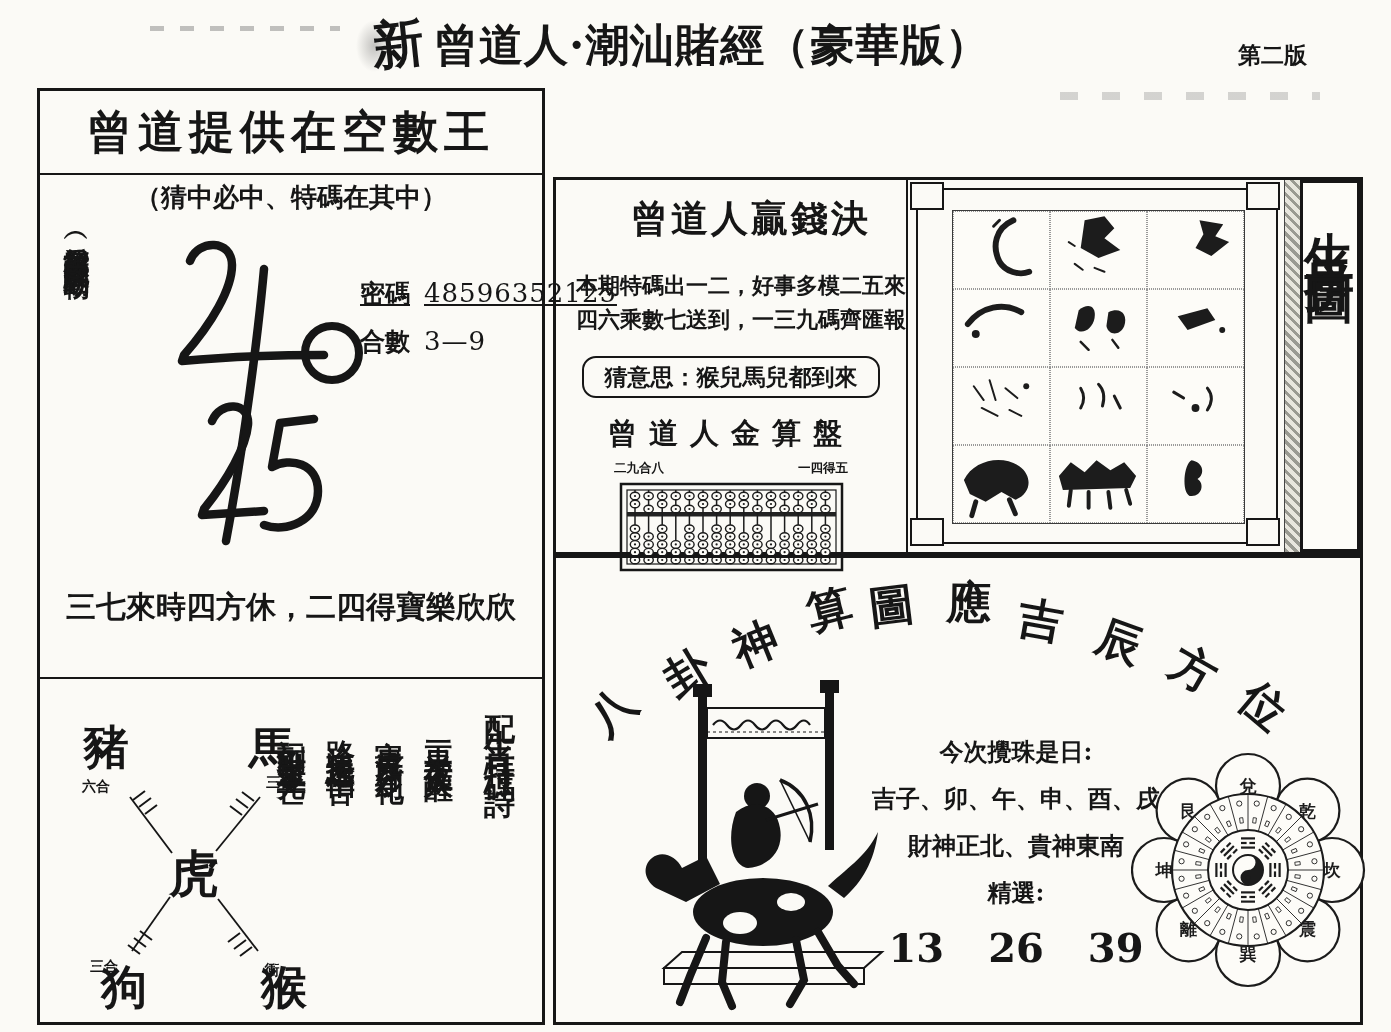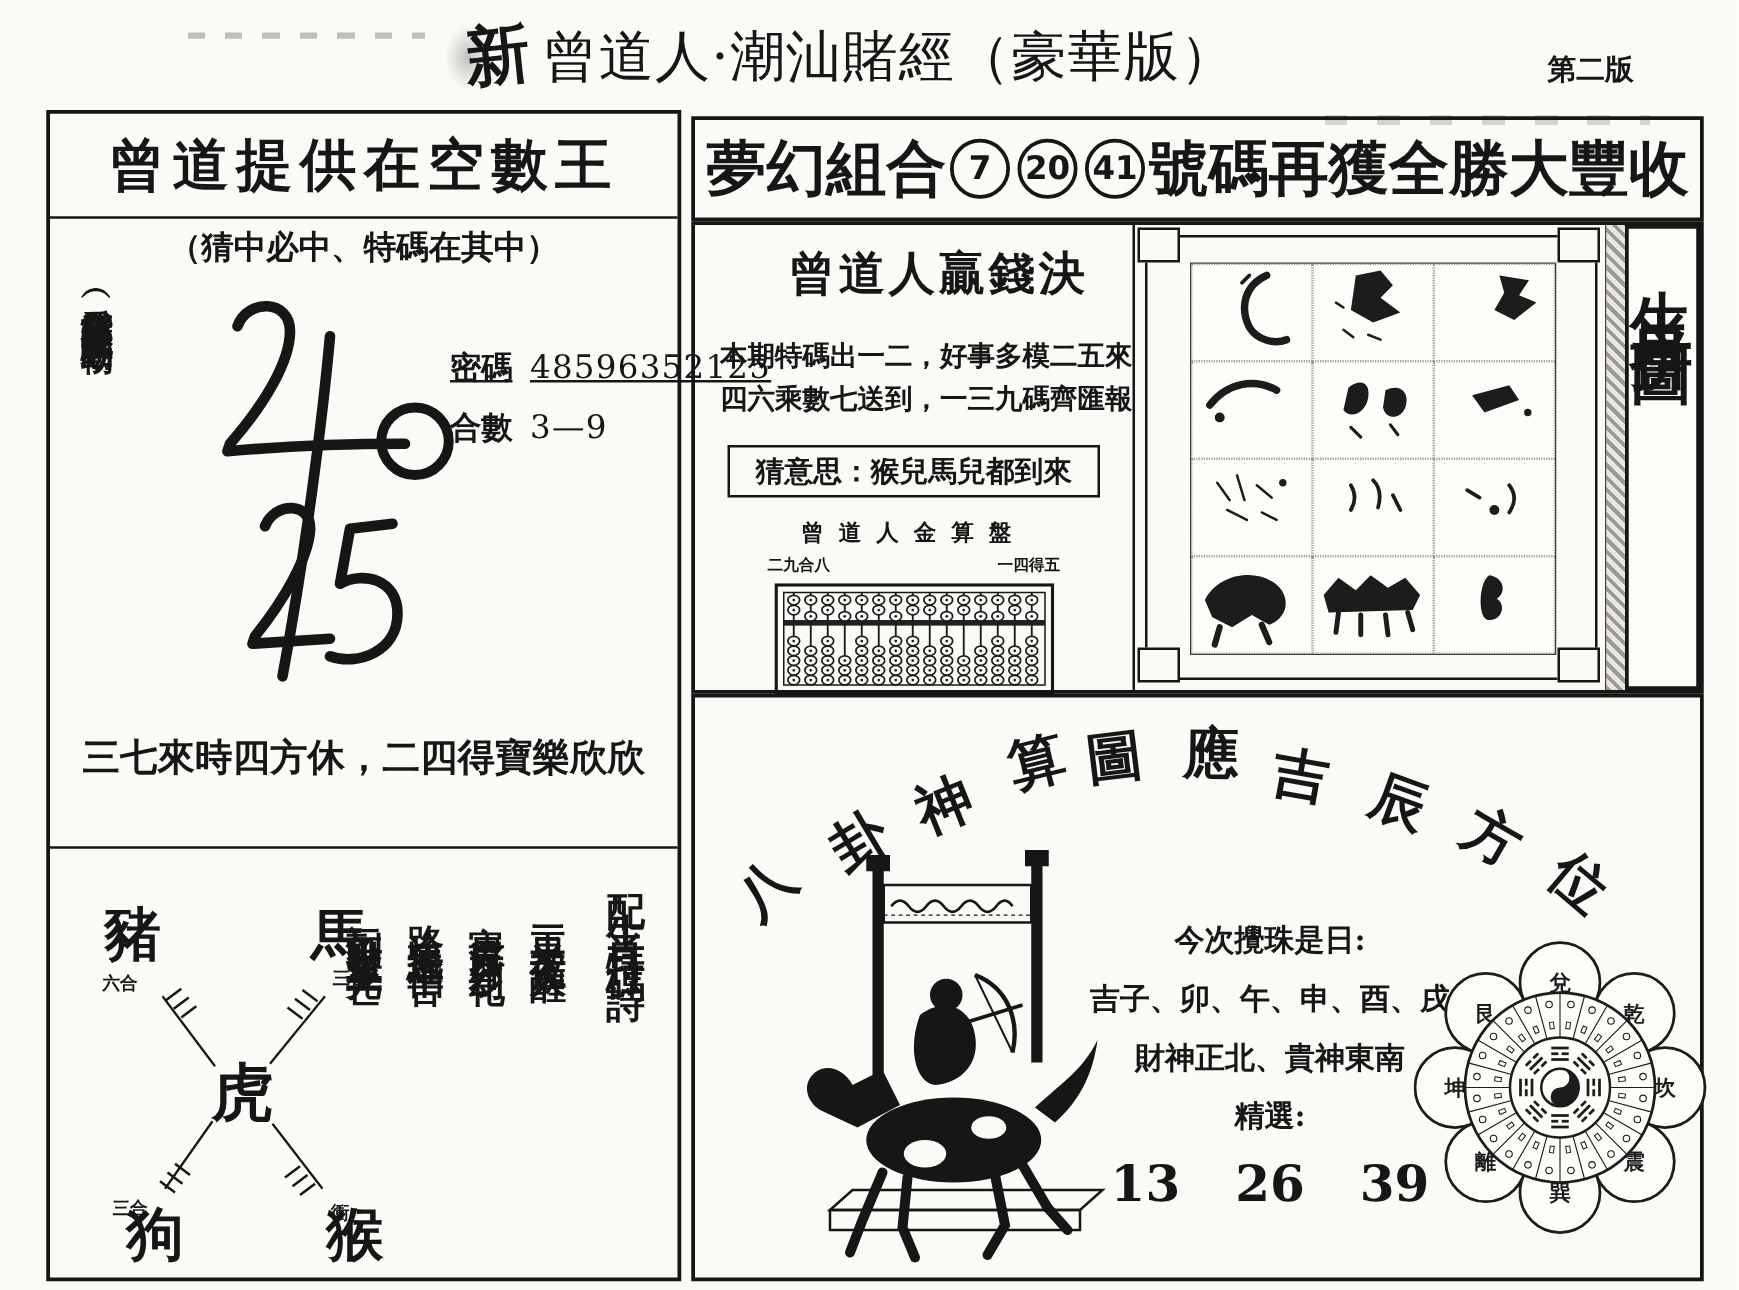--- a/index.html
+++ b/index.html
@@ -4,21 +4,21 @@
 <style>
   html,body{margin:0;padding:0;background:#ffffff;}
   .page{position:relative;width:1391px;height:1032px;background:#fbfaf6;overflow:hidden;
         color:#161616;font-family:"DejaVu Sans",sans-serif;}
   .abs{position:absolute;}
   .serif{font-family:"DejaVu Serif","DejaVu Sans",serif;}
 
   
   .main-title{left:372px;top:10px;width:700px;display:flex;align-items:center;white-space:nowrap;}
   .title-prefix{font-size:52px;font-weight:bold;transform:rotate(-6deg);margin-right:10px;}
-  .title-main{font-size:44px;font-weight:normal;letter-spacing:1px;text-align:right;}
+  .title-main{font-size:44px;font-weight:bold;letter-spacing:1px;text-align:right;}
   .edition{left:1238px;top:40px;font-size:23px;font-weight:bold;}
 
   .noise{position:absolute;pointer-events:none;}
 
   
   .left-panel{left:37px;top:88px;width:508px;height:937px;border:3px solid #161616;box-sizing:border-box;}
   .lp-header{height:82px;border-bottom:2.5px solid #161616;display:flex;align-items:center;justify-content:center;
              font-size:45px;font-weight:bold;letter-spacing:6px;}
   .lp-sub{height:44px;display:flex;align-items:center;justify-content:center;font-size:26px;font-weight:bold;}
   .lp-main{position:relative;height:360px;}
@@ -38,23 +38,23 @@
   .banner{left:553px;top:93px;width:810px;height:84px;border:3px solid #161616;box-sizing:border-box;
           display:flex;align-items:center;justify-content:center;white-space:nowrap;font-weight:bold;font-size:48px;}
   .circ{display:inline-flex;width:42px;height:42px;border:3.5px solid #161616;border-radius:50%;
         align-items:center;justify-content:center;font-size:26px;font-weight:bold;margin:0 3px;flex:none;}
 
   
   .mid-section{left:553px;top:177px;width:810px;height:378px;border:3px solid #161616;box-sizing:border-box;}
   .ws-left{position:absolute;left:0;top:0;width:350px;height:100%;}
   .ws-title{margin-top:14px;text-align:center;font-size:37px;font-weight:bold;letter-spacing:3px;padding-left:40px;}
   .ws-poem{margin-top:24px;text-align:right;font-size:22px;font-weight:bold;line-height:34px;}
-  .hint-box{margin:20px auto 16px;width:294px;height:38px;border:2.5px solid #161616;border-radius:0;
+  .hint-box{margin:20px auto 16px;width:294px;height:38px;border:2.5px solid #161616;border-radius:14px;
             display:flex;align-items:center;justify-content:center;font-size:23px;font-weight:bold;}
-  .abacus-title{margin-top:14px;text-align:center;font-size:18px;font-weight:bold;letter-spacing:12px;}
+  .abacus-title{margin-top:14px;text-align:center;font-size:29px;font-weight:bold;letter-spacing:12px;}
   .ab-notes{position:relative;height:18px;margin-top:6px;font-size:12.5px;font-weight:bold;}
   .ab-notes .l{position:absolute;left:58px;}
   .ab-notes .r{position:absolute;right:58px;}
   .ws-divider{position:absolute;left:350px;top:0;bottom:0;border-left:2.5px solid #161616;}
   #puzzle-frame{position:absolute;left:352px;top:0;width:378px;height:372px;}
   .pborder{position:absolute;left:8px;top:8px;width:358px;height:352px;border:2.5px solid #161616;}
   .psq{position:absolute;width:30px;height:24px;background:#fbfaf6;border:2.5px solid #161616;}
   #puzzle-grid{position:absolute;left:44px;top:30px;border:1.5px solid #3a3a3a;display:grid;
                grid-template-columns:repeat(3,97px);grid-template-rows:repeat(4,78px);background:#fdfcf8;}
   .pcell{border:1px dotted #999;box-sizing:border-box;}
@@ -148,27 +148,20 @@
       <div class="vpoem serif">
         <div class="vcol t">配生肖特碼詩</div>
         <div class="vcol">三更半夜催人醒</div>
         <div class="vcol">富貴浮云皆幻化</div>
         <div class="vcol">路途遥远不怕苦</div>
         <div class="vcol">运到时来显光芒</div>
       </div>
     </div>
   </div>
 
-  <div class="abs banner">
-    <span>夢幻組合</span>
-    <span class="circ">7</span>
-    <span class="circ">20</span>
-    <span class="circ">41</span>
-    <span>號碼再獲全勝大豐收</span>
-  </div>
 
   <div class="abs mid-section">
     <div class="ws-left">
       <div class="ws-title serif">曾道人贏錢決</div>
       <div class="ws-poem serif">
         <div>本期特碼出一二，好事多模二五來</div>
         <div>四六乘數七送到，一三九碼齊匯報</div>
       </div>
       <div class="hint-box">
         <span>猜意思：猴兒馬兒都到來</span>

